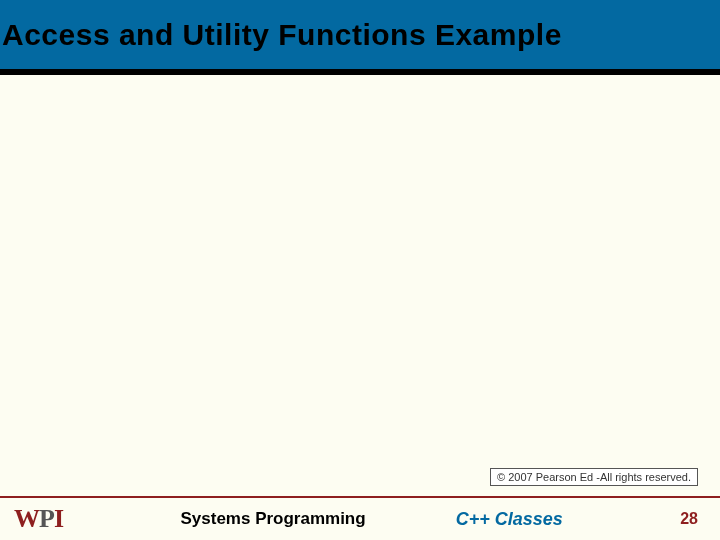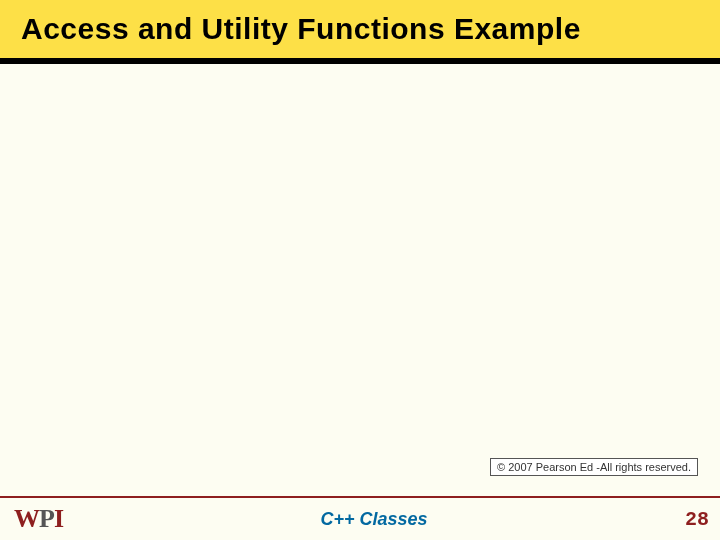--- a/index.html
+++ b/index.html
@@ -4,43 +4,43 @@
 <style>
   * { margin: 0; padding: 0; box-sizing: border-box; }
   html, body { width: 720px; height: 540px; overflow: hidden; }
   body {
     background: #fdfdf2;
     font-family: Georgia, "Times New Roman", serif;
     position: relative;
   }
   .title-bar {
     width: 100%;
-    height: 64px;
-    background: #fde047;
+    height: 75px;
+    background: #0369a1;
     border-bottom: 6px solid #000;
     display: flex;
     align-items: center;
-    padding-left: 21px;
+    padding-left: 2px;
   }
   .title-text {
     font-family: "Comic Sans MS", "Comic Sans", cursive, sans-serif;
     font-weight: bold;
     font-size: 30px;
     color: #000;
     letter-spacing: 0.5px;
   }
   .content-area {
     width: 100%;
     height: 416px;
     background: #fdfdf2;
   }
   .copyright-box {
     position: absolute;
     right: 22px;
-    bottom: 64px;
+    bottom: 54px;
     border: 1px solid #555;
     background: #fff;
     padding: 2px 6px;
     font-family: Arial, sans-serif;
     font-size: 11px;
     color: #333;
   }
   .footer {
     position: absolute;
     left: 0;
@@ -76,41 +76,42 @@
     color: #000;
   }
   .footer-topic {
     font-family: "Comic Sans MS", "Comic Sans", cursive, sans-serif;
     font-weight: bold;
     font-style: italic;
     font-size: 18px;
     color: #0369a1;
   }
   .page-num {
-    font-family: Liberation Mono, monospace;
+    font-family: Liberation Sans, sans-serif;
     font-weight: bold;
-    font-size: 20px;
+    font-size: 16px;
     color: #8e1f1f;
-    margin-right: 11px;
+    margin-right: 22px;
   }
 </style>
 </head>
 <body>
 
 <div class="title-bar">
   <div class="title-text">Access and Utility Functions Example</div>
 </div>
 
 <div class="content-area"></div>
 
 <div class="copyright-box">© 2007 Pearson Ed -All rights reserved.</div>
 
 <div class="footer">
   <div class="logo">
     <span class="w">W</span>
       <span class="p">P</span>
       <span class="i">I</span>
   </div>
   <div class="footer-center">
+    <span class="footer-label">Systems Programming</span>
     <span class="footer-topic">C++ Classes</span>
   </div>
   <span class="page-num">28</span>
 </div>
 
 </body></html>

